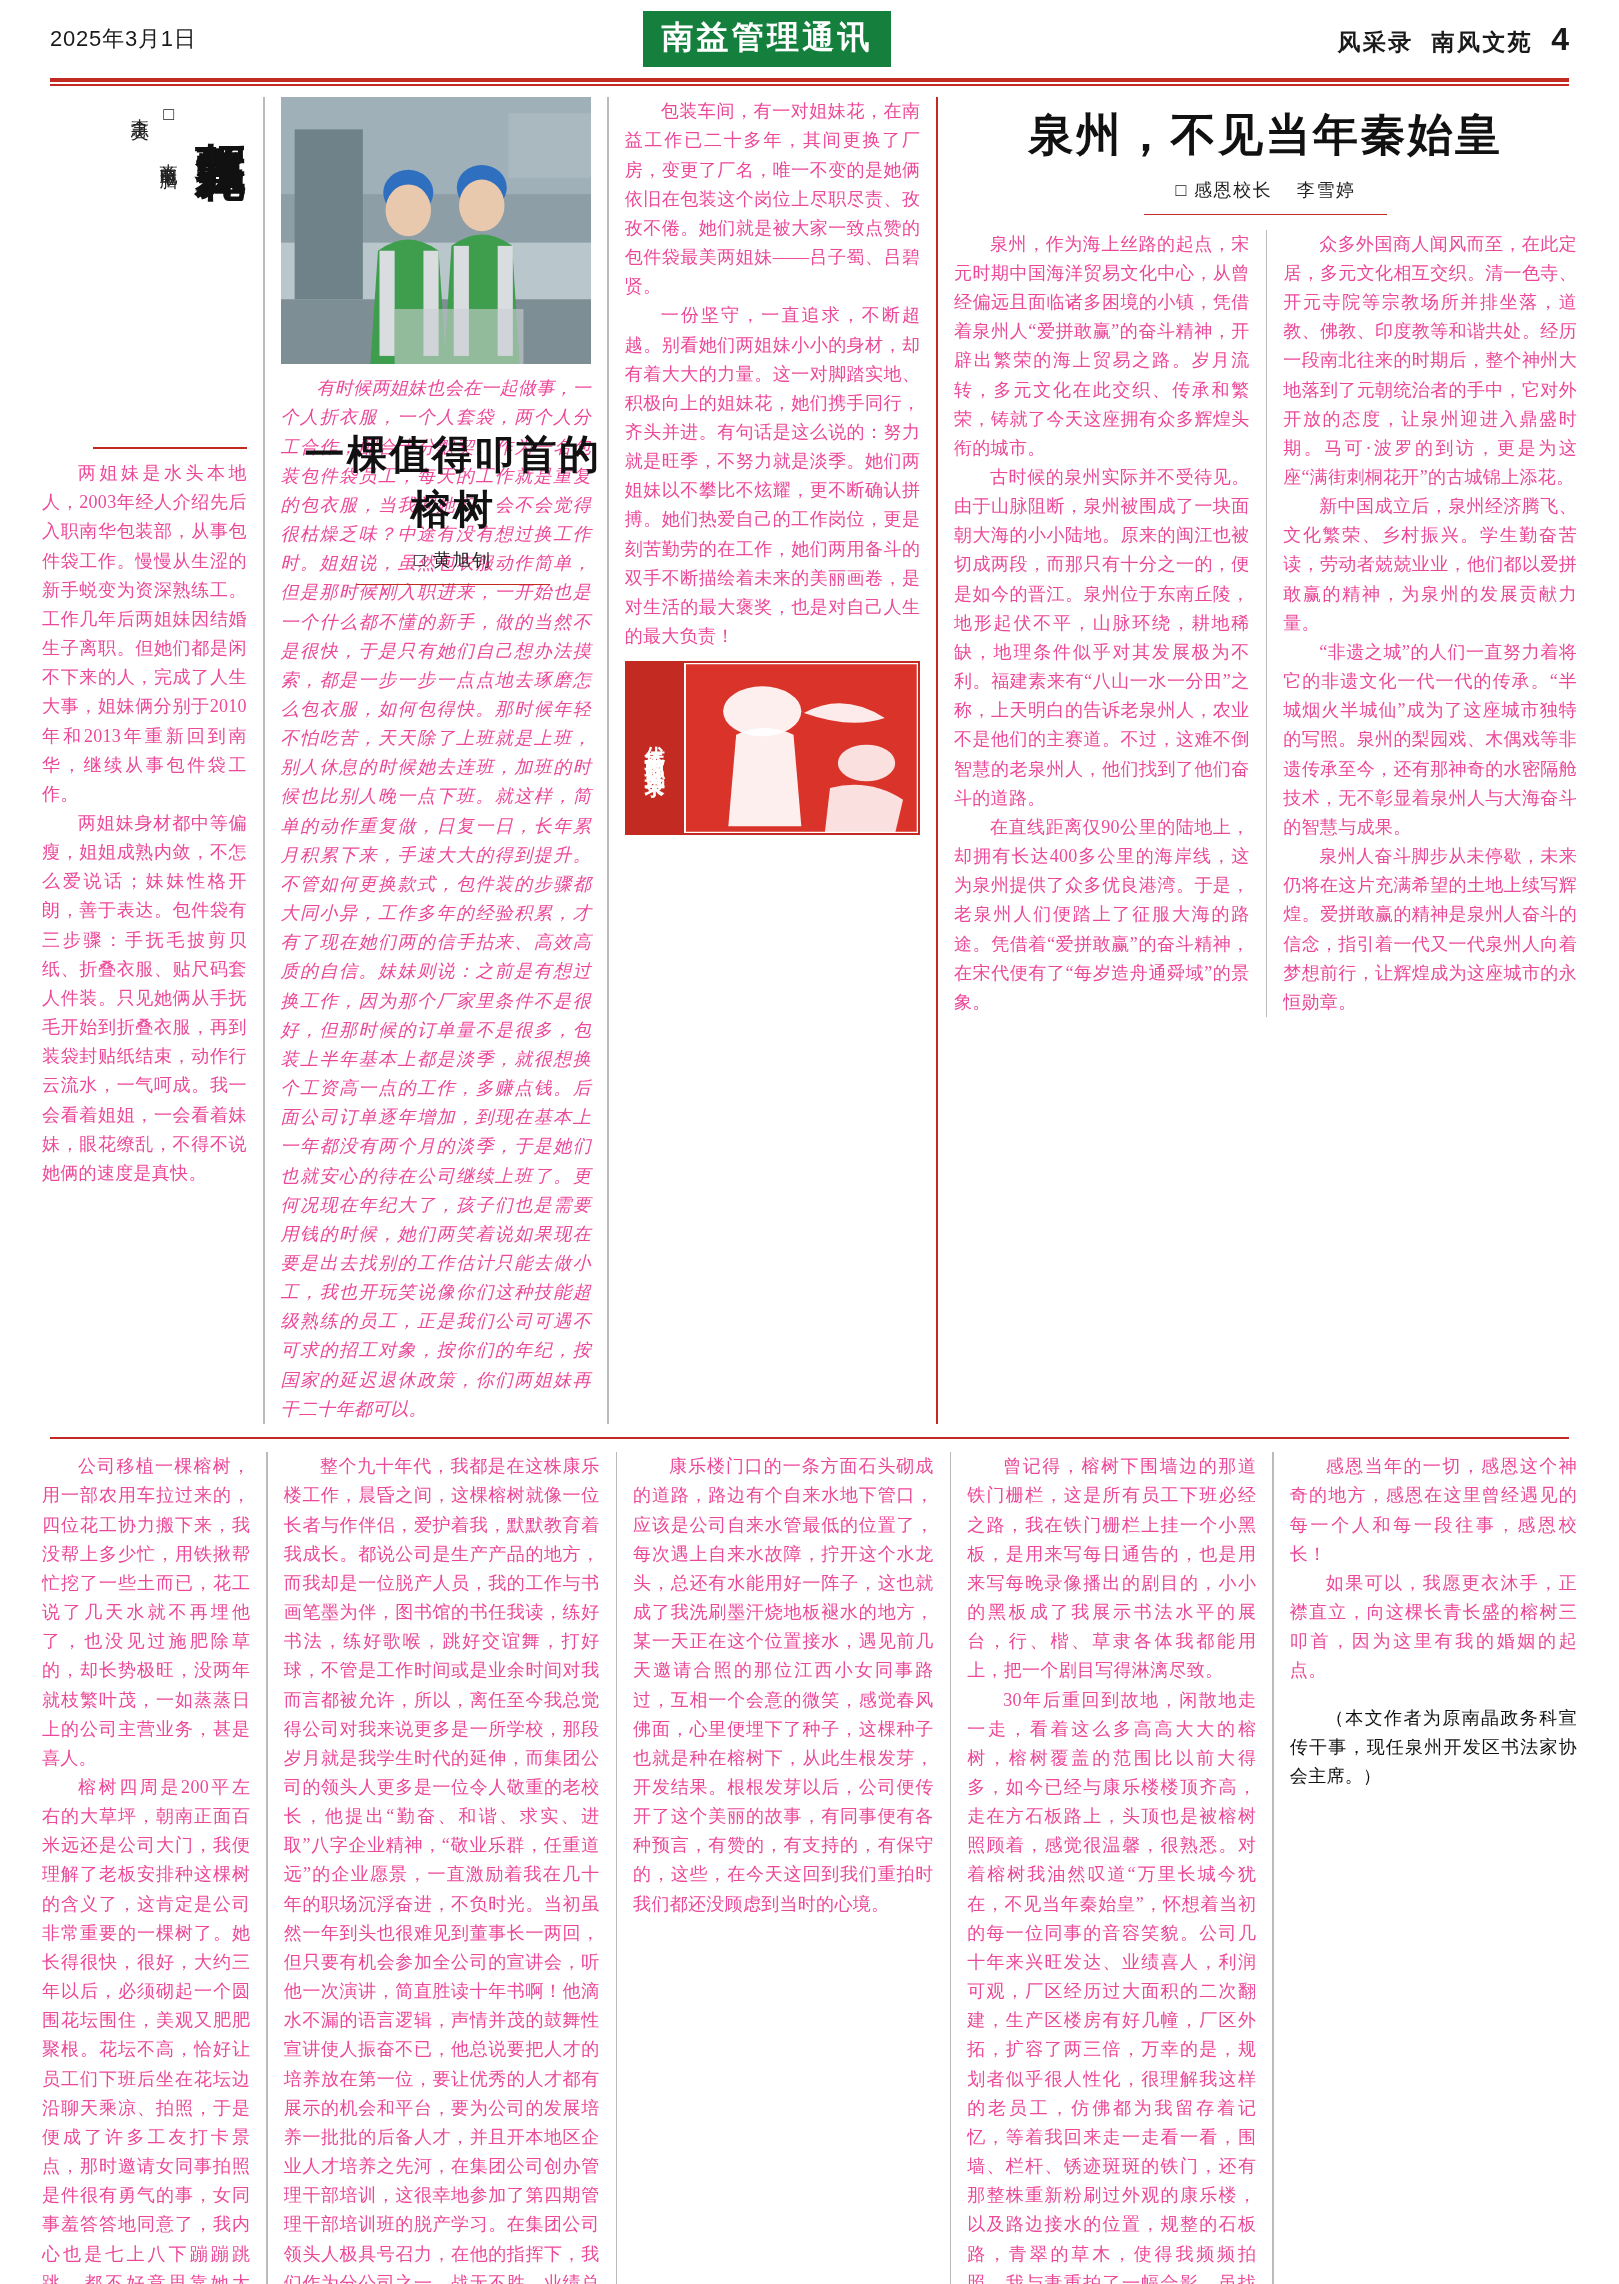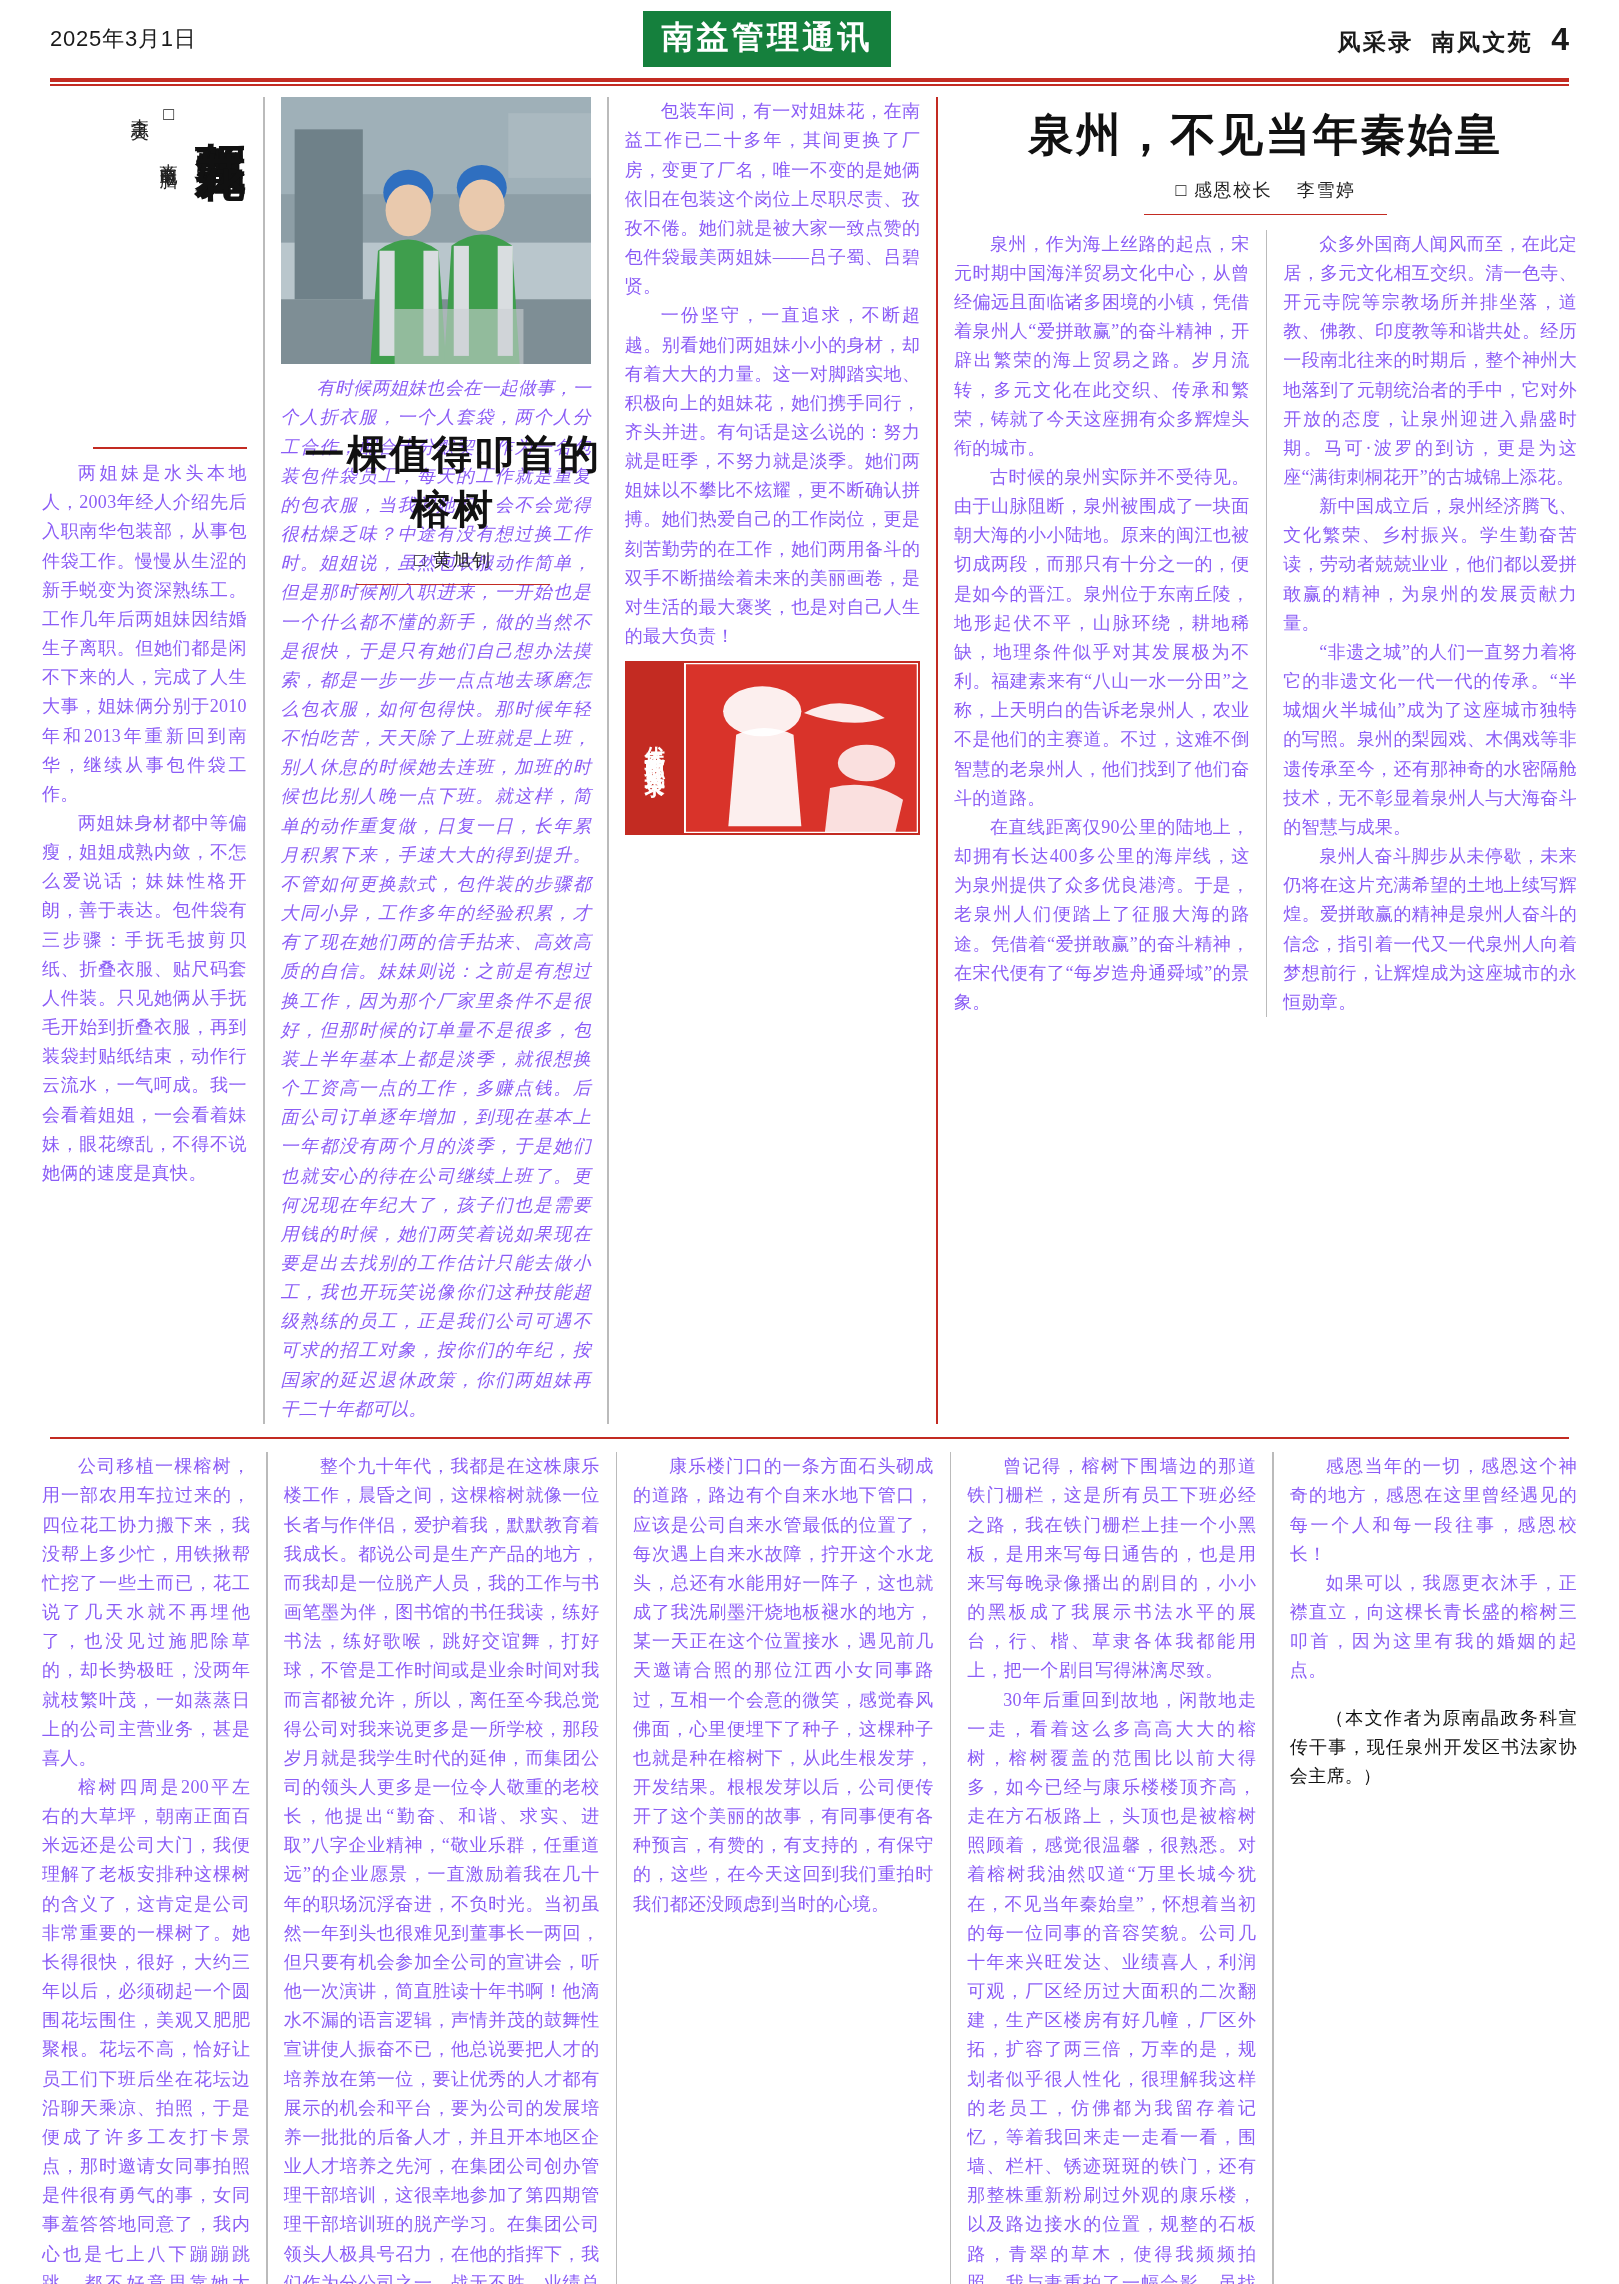--- a/index.html
+++ b/index.html
@@ -150,21 +150,21 @@
     margin-bottom: 11.3px;
     color: #222;
   }
   p.body {
     font-size: 18px;
     line-height: 1.62;
     text-align: justify;
     text-indent: 2em;
     margin: 0 0 1.6px 0;
     letter-spacing: 0.3px;
-    color: #8b5cf6;
+    color: #ec4899;
   }
   .body-tight p.body { margin-bottom: 0; }
 
   
   .photo {
     position: relative;
     overflow: hidden;
     background: #8aa0ad;
   }
 

